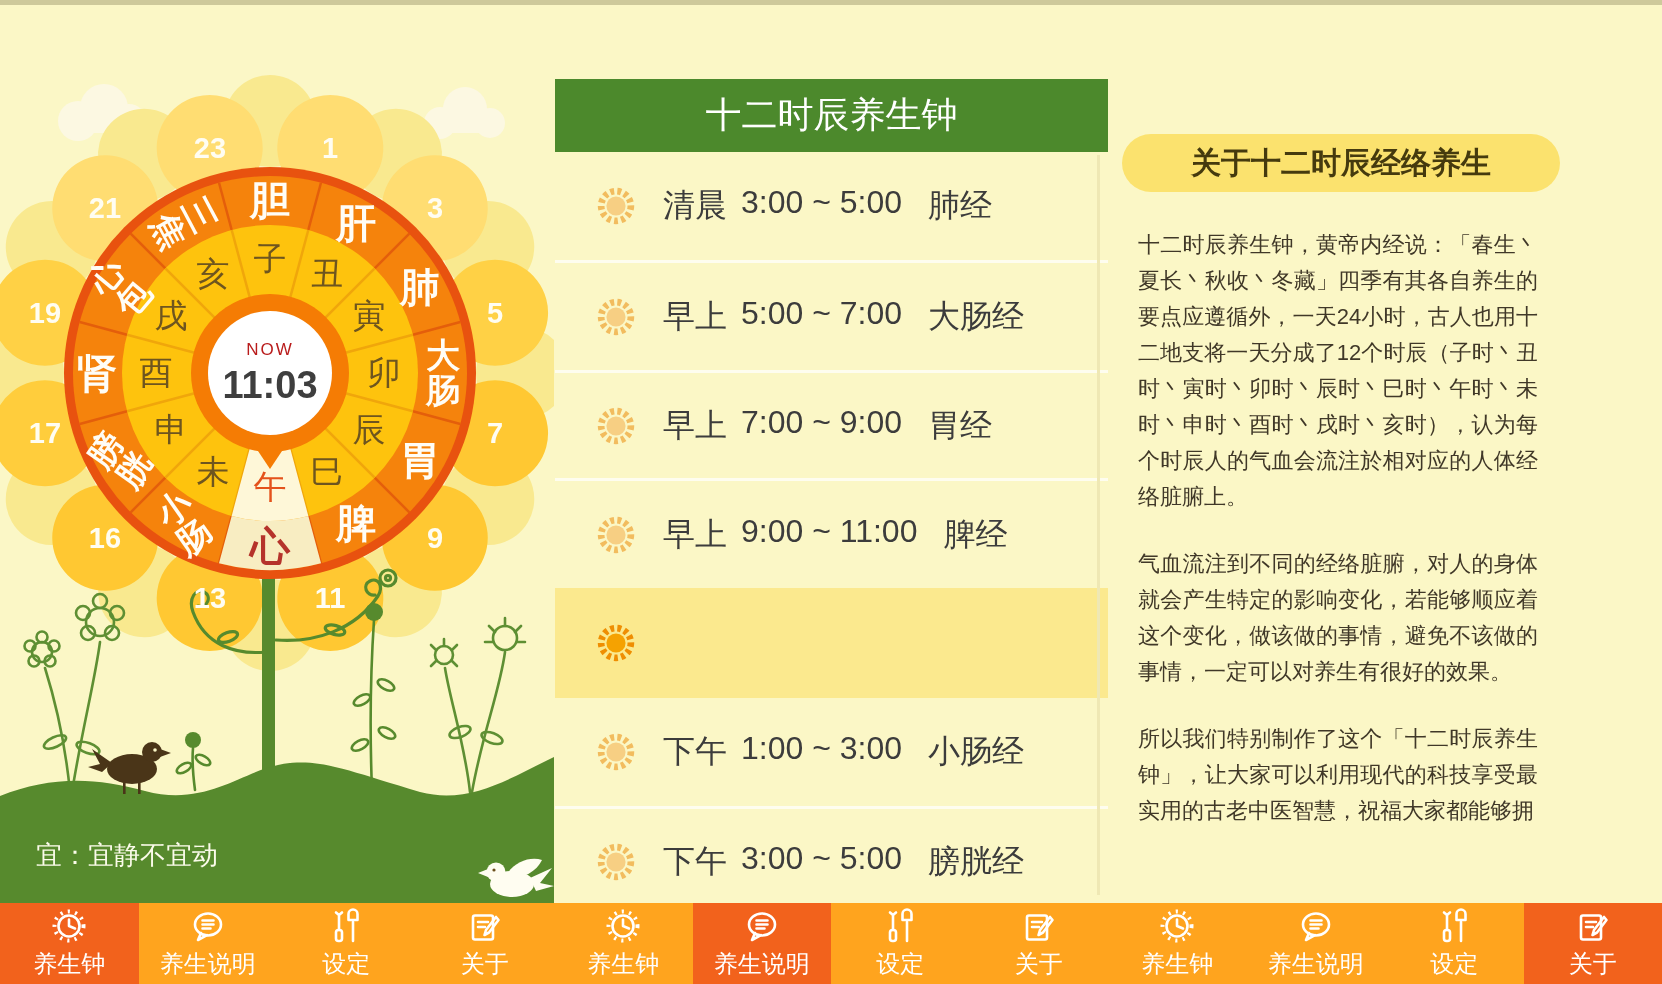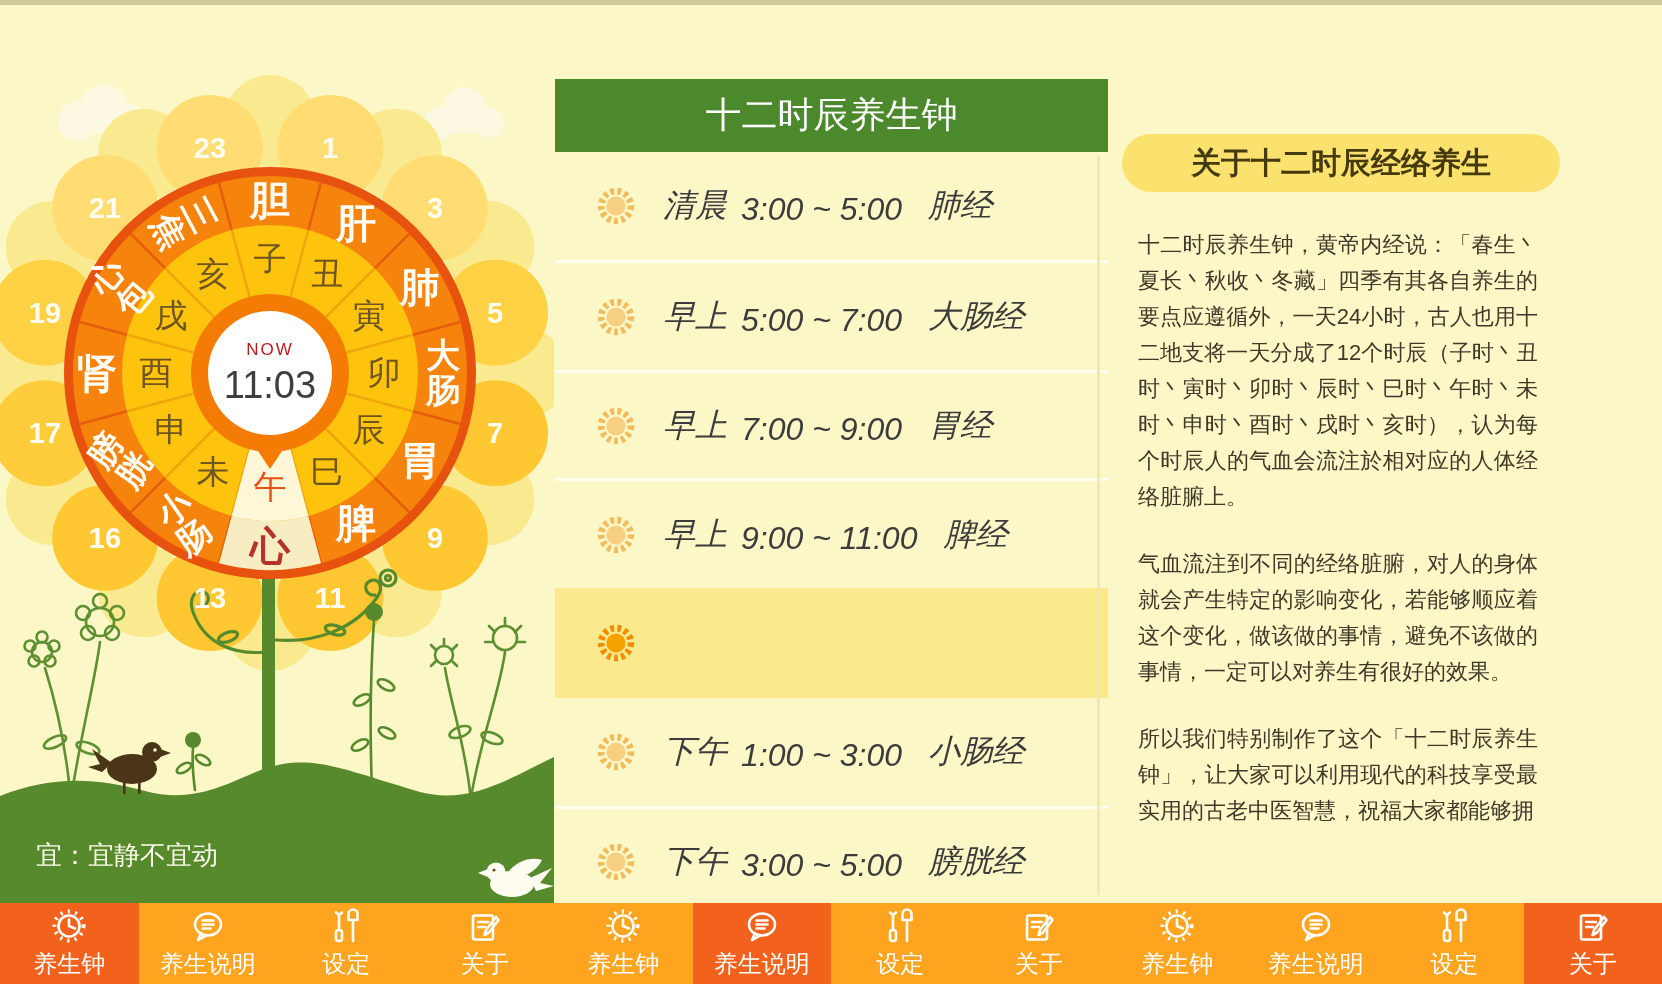--- a/index.html
+++ b/index.html
@@ -13,37 +13,37 @@
   .wlabel{position:absolute;transform:translate(-50%,-50%);text-align:center;white-space:nowrap;}
   .organ{font-size:40px;font-weight:600;color:#FFFDF6;letter-spacing:0;}
   .organ.stack{width:36px;white-space:normal;word-break:break-all;line-height:35px;font-size:34px;}
   .organ.heart{color:#B5332B;}
   .branch{font-family:"Liberation Serif",serif;font-size:33px;color:#6E551F;}
   .branch.noon{color:#E4521B;}
   .petalnum{font-size:29px;font-weight:600;color:#FFFDF2;}
   .now-label{position:absolute;left:270px;top:350px;transform:translate(-50%,-50%);
              font-size:17px;letter-spacing:2px;color:#b91c1c;}
   .now-time{position:absolute;left:270px;top:385px;transform:translate(-50%,-50%);
-            font-size:38px;color:#3E3E3E;}
+            font-size:38px;color:#3E3E3E;font-weight:bold;}
   .advice{position:absolute;left:36px;top:838px;font-size:26px;color:#FBFBEA;}
 
   
   .schedule{position:absolute;left:555px;top:0;width:553px;height:903px;overflow:hidden;}
   .sch-header{position:absolute;top:79px;left:0;width:553px;height:73px;background:#4C892C;
               color:#FFFFFF;font-size:36px;display:flex;align-items:center;justify-content:center;}
   .rows{position:absolute;top:152px;left:0;width:553px;}
   .row{display:flex;align-items:center;box-sizing:border-box;padding-left:38px;}
   .row.bt{border-top:3px solid rgba(255,255,255,.72);}
   .row.hl{background:#FBE98E;}
   .sun{flex:0 0 auto;margin-right:24px;}
   .sun .sr{fill:none;stroke:#F2BC5E;stroke-width:7;stroke-dasharray:4 3.4;}
   .sun .sc{fill:#F7CF83;}
   .row.hl .sun .sr{stroke:#EF8E02;}
   .row.hl .sun .sc{fill:#F5A201;}
-  .row .txt{font-size:32px;color:#3C3C3C;display:flex;align-items:flex-end;font-style:italic;}
+  .row .txt{font-size:32px;color:#3C3C3C;display:flex;align-items:flex-start;}
   .row .time{margin-left:14px;}
   .row .meridian{margin-left:26px;}
   .scrollhint{position:absolute;left:542px;top:155px;width:3px;height:740px;background:#EFE8B4;}
 
   
   .about{position:absolute;left:1108px;top:0;width:554px;height:903px;overflow:hidden;margin-top:32px;}
   .about-pill{position:absolute;top:102px;left:14px;width:438px;height:58px;background:#FBE26E;
               border-radius:29px;color:#453A0E;font-size:30px;font-weight:700;
               display:flex;align-items:center;justify-content:center;}
   .about-body{position:absolute;top:195px;left:30px;width:400px;}

